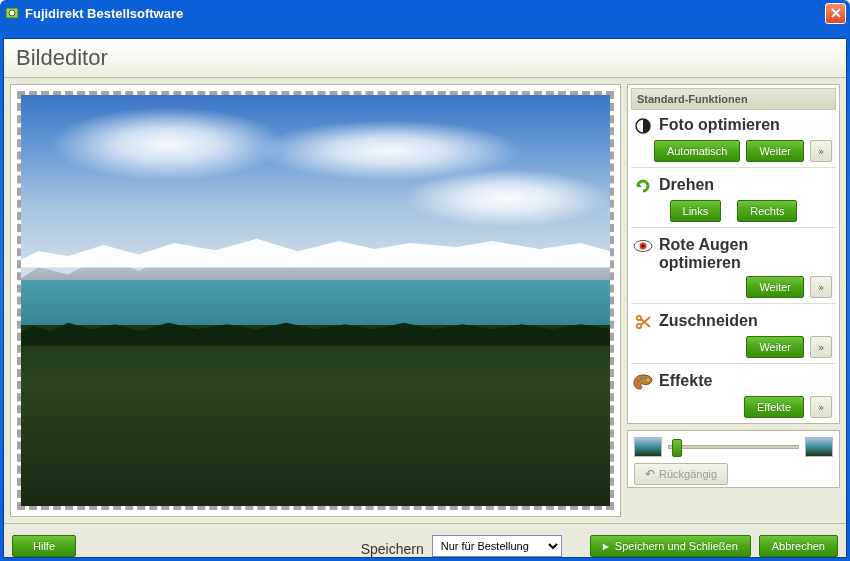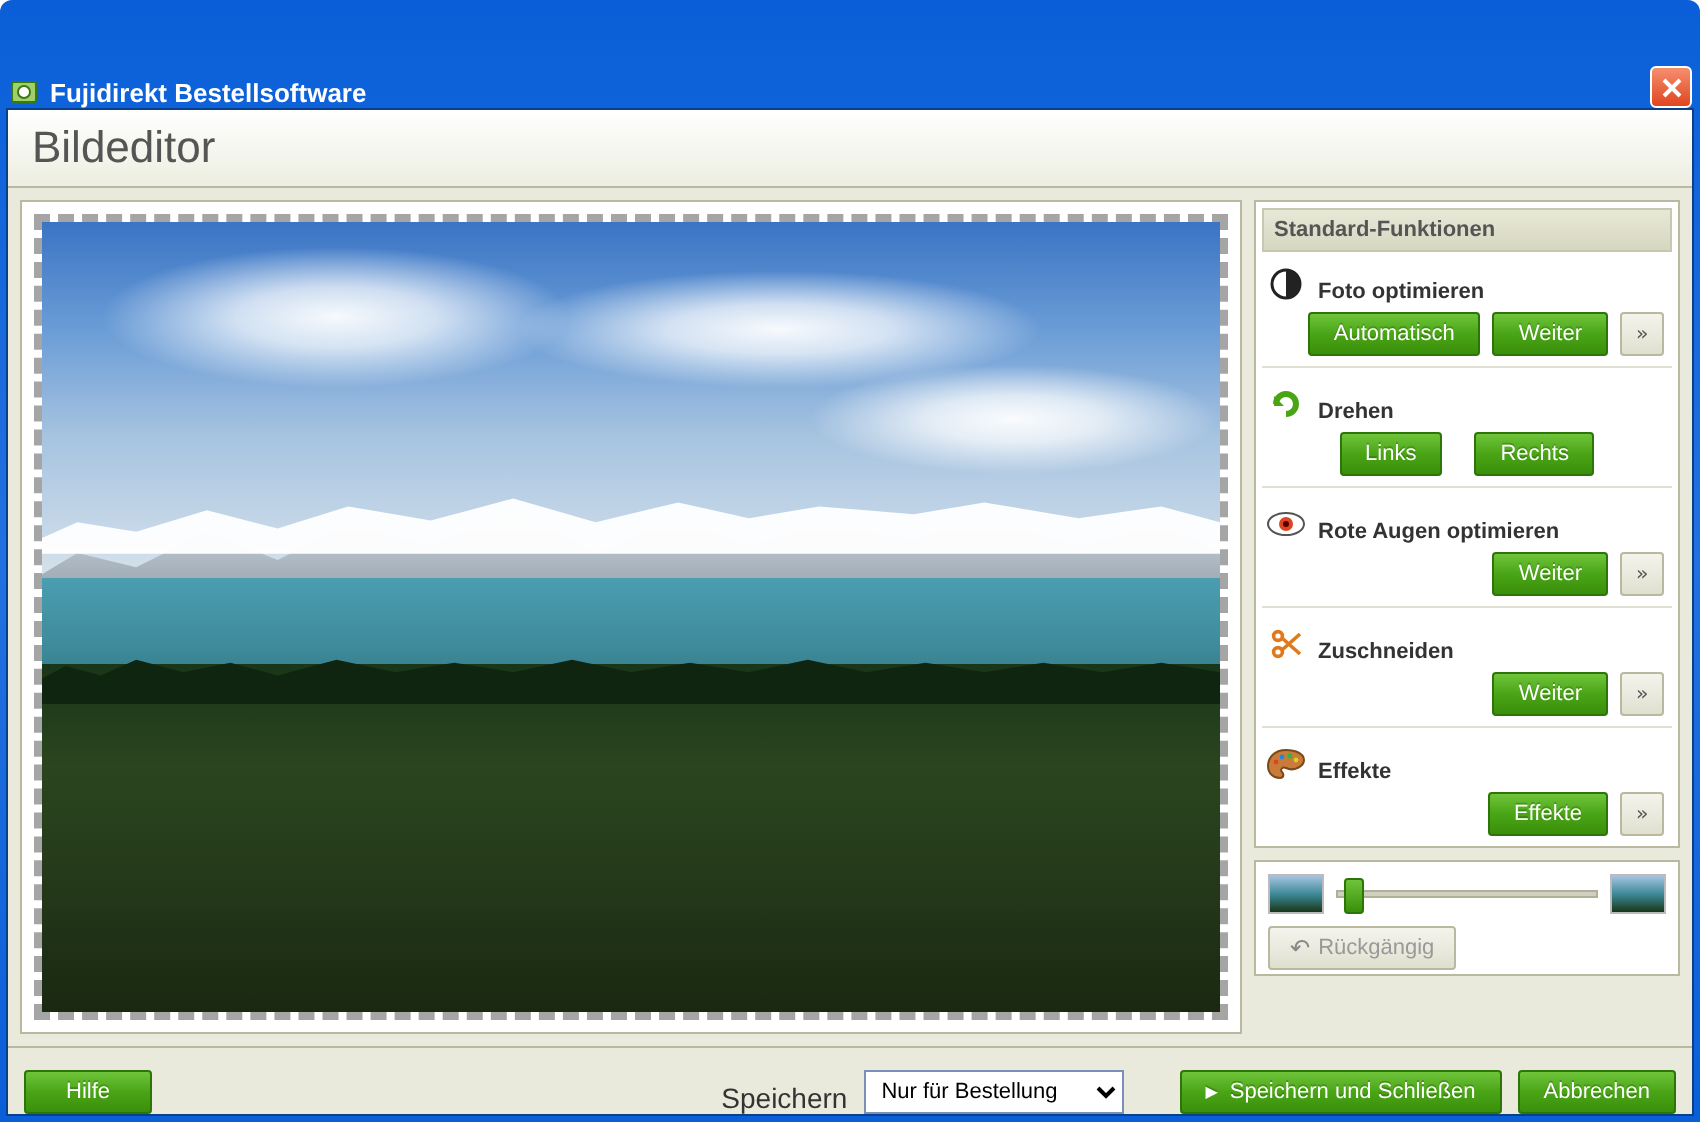--- a/index.html
+++ b/index.html
@@ -15,45 +15,44 @@
     width: 850px;
     height: 561px;
     background: linear-gradient(to bottom, #0a5fd8 0%, #2371e0 50%, #0a5fd8 100%);
     border-radius: 6px 6px 0 0;
     display: flex;
     flex-direction: column;
   }
   .titlebar {
     height: 26px;
     display: flex;
-    align-items: flex-end;
+    align-items: center;
     padding: 0 4px;
     color: #fff;
     font-size: 13px;
     font-weight: bold;
-    margin-top: 28px;
   }
   .titlebar .app-icon {
     width: 16px; height: 16px;
     margin-right: 5px;
     display: inline-flex; align-items: center; justify-content: center;
   }
   .titlebar .title { flex: 1; }
   .close-btn {
     width: 21px; height: 21px;
     background: linear-gradient(to bottom, #f58f6f, #e0451f);
     border: 1px solid #fff;
     border-radius: 3px;
     display: flex; align-items: center; justify-content: center;
     color: #fff; font-weight: bold; font-size: 13px;
     cursor: pointer;
   }
   .client {
     flex: 1;
-    margin: 0 3px 3px 3px;
+    margin: 12px 3px 3px 3px;
     background: #e9eadc;
     border: 1px solid #0a3f8a;
     display: flex;
     flex-direction: column;
   }
   .header {
     background: linear-gradient(to bottom, #fff, #edeee0);
     border-bottom: 1px solid #b8b99f;
     padding: 6px 12px;
   }
@@ -110,26 +109,26 @@
     border: 1px solid #c8c8b0;
   }
   .func {
     border-bottom: 1px solid #e0e0d0;
     padding-bottom: 5px;
     margin-bottom: 2px;
   }
   .func:last-child { border-bottom: none; padding-bottom: 2px; margin-bottom: 0; }
   .func-head {
     display: flex;
-    align-items: flex-end;
+    align-items: flex-start;
     gap: 6px;
     padding: 6px 2px 4px 2px;
     font-weight: bold;
     color: #333;
-    font-size: 11px;
+    font-size: 16px;
   }
   .func-head .ico { width: 20px; height: 20px; display:flex; align-items:center; justify-content:center; }
   .func-row {
     display: flex;
     gap: 6px;
     justify-content: flex-end;
     padding: 0 4px;
   }
   .btn-green {
     background: linear-gradient(to bottom, #6fc43a 0%, #4aa516 50%, #3a8f0a 100%);

